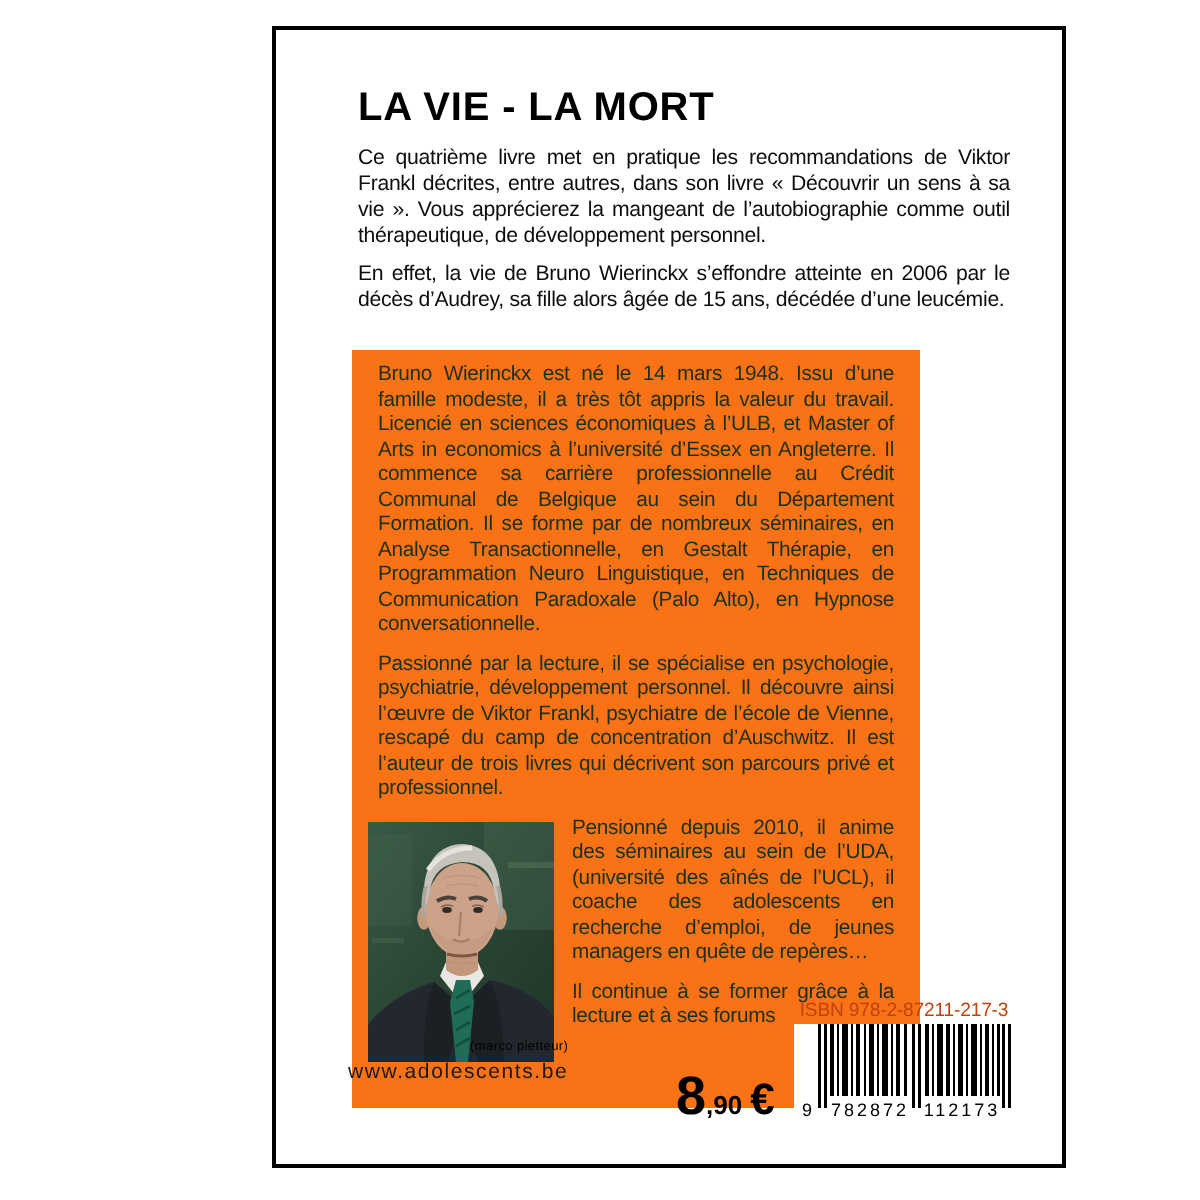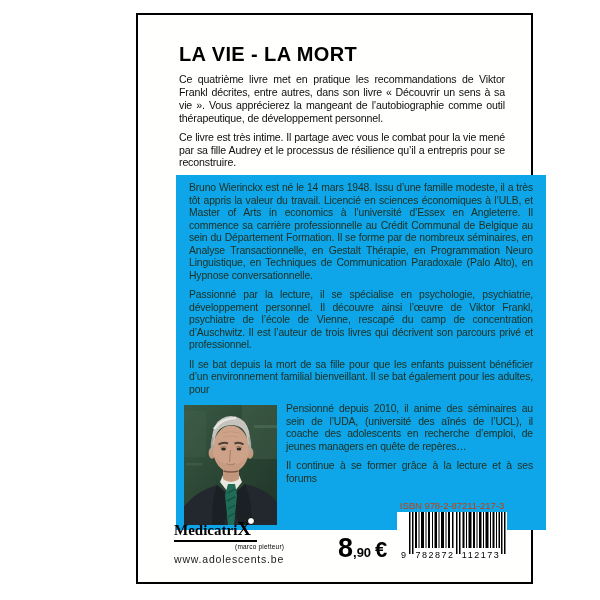--- a/index.html
+++ b/index.html
@@ -15,22 +15,22 @@
   .title {
     position:absolute; left:41px; top:28px;
     font-size:20px; font-weight:bold; letter-spacing:0.4px; color:#000;
   }
   .intro { position:absolute; left:41px; top:58px; width:326px; }
   .intro p {
     margin:0 0 6px; font-size:10.6px; line-height:12.9px;
     text-align:justify; color:#0d0d0d; letter-spacing:-0.15px;
   }
   .bio {
-    position:absolute; left:38px; top:160px; width:370px; box-sizing:border-box;
-    padding:7px 13px 5px; background:#0ea5e9;
+    position:absolute; left:38px; top:160px; width:284px; box-sizing:border-box;
+    padding:7px 13px 23px; background:#f97316;
   }
   .bio p {
     margin:0 0 7px; font-size:10.4px; line-height:12.5px;
     text-align:justify; color:#1d2f1f; letter-spacing:-0.15px;
   }
   .photo-row { display:flex; align-items:flex-start; }
   .photo {
     flex:none; width:93px; height:120px; margin:2px 9px 0 -5px; display:block;
   }
   .beside { flex:1; min-width:0; }
@@ -63,28 +63,26 @@
 </style>
 </head>
 <body>
 
 <div class="cover">
 
   <div class="title">LA VIE - LA MORT</div>
 
   <div class="intro">
     <p>Ce quatrième livre met en pratique les recommandations de Viktor Frankl décrites, entre autres, dans son livre « Découvrir un sens à sa vie ». Vous apprécierez la mangeant de l’autobiographie comme outil thérapeutique, de développement personnel.</p>
-    <p>Ce livre est très intime. Il partage avec vous le combat pour la vie mené par sa fille Audrey et le processus de résilience qu’il a entrepris pour se reconstruire.</p>
     <p>En effet, la vie de Bruno Wierinckx s’effondre atteinte en 2006 par le décès d’Audrey, sa fille alors âgée de 15 ans, décédée d’une leucémie.</p>
   </div>
 
   <div class="bio">
     <p>Bruno Wierinckx est né le 14 mars 1948. Issu d’une famille modeste, il a très tôt appris la valeur du travail. Licencié en sciences économiques à l’ULB, et Master of Arts in economics à l’université d’Essex en Angleterre. Il commence sa carrière professionnelle au Crédit Communal de Belgique au sein du Département Formation. Il se forme par de nombreux séminaires, en Analyse Transactionnelle, en Gestalt Thérapie, en Programmation Neuro Linguistique, en Techniques de Communication Paradoxale (Palo Alto), en Hypnose conversationnelle.</p>
     <p>Passionné par la lecture, il se spécialise en psychologie, psychiatrie, développement personnel. Il découvre ainsi l’œuvre de Viktor Frankl, psychiatre de l’école de Vienne, rescapé du camp de concentration d’Auschwitz. Il est l’auteur de trois livres qui décrivent son parcours privé et professionnel.</p>
-    <p>Il se bat depuis la mort de sa fille pour que les enfants puissent bénéficier d’un environnement familial bienveillant. Il se bat également pour les adultes, pour</p>
 
     <div class="photo-row">
 
       <svg class="photo" viewBox="0 0 93 120" aria-hidden="true">
         <defs>
           <linearGradient id="bg" x1="0" y1="0" x2="1" y2="1">
             <stop offset="0" stop-color="#3a5a45"></stop>
             <stop offset="0.5" stop-color="#2a4533"></stop>
             <stop offset="1" stop-color="#203528"></stop>
           </linearGradient>
@@ -131,21 +129,20 @@
       </svg>
 
       <div class="beside">
         <p>Pensionné depuis 2010, il anime des séminaires au sein de l’UDA, (université des aînés de l’UCL), il coache des adolescents en recherche d’emploi, de jeunes managers en quête de repères…</p>
         <p>Il continue à se former grâce à la lecture et à ses forums</p>
       </div>
     </div>
   </div>
 
   <div class="logo">
-    <div class="logo-name"><span class="logo-main">Medicatri</span><span class="logo-x">X</span></div>
     <div class="logo-sub">(marco pietteur)</div>
     <div class="logo-web">www.adolescents.be</div>
   </div>
 
   <div class="price">
     <span class="price-int">8</span>
       <span class="price-dec">,90</span>
       <span class="price-cur">€</span>
   </div>
 

